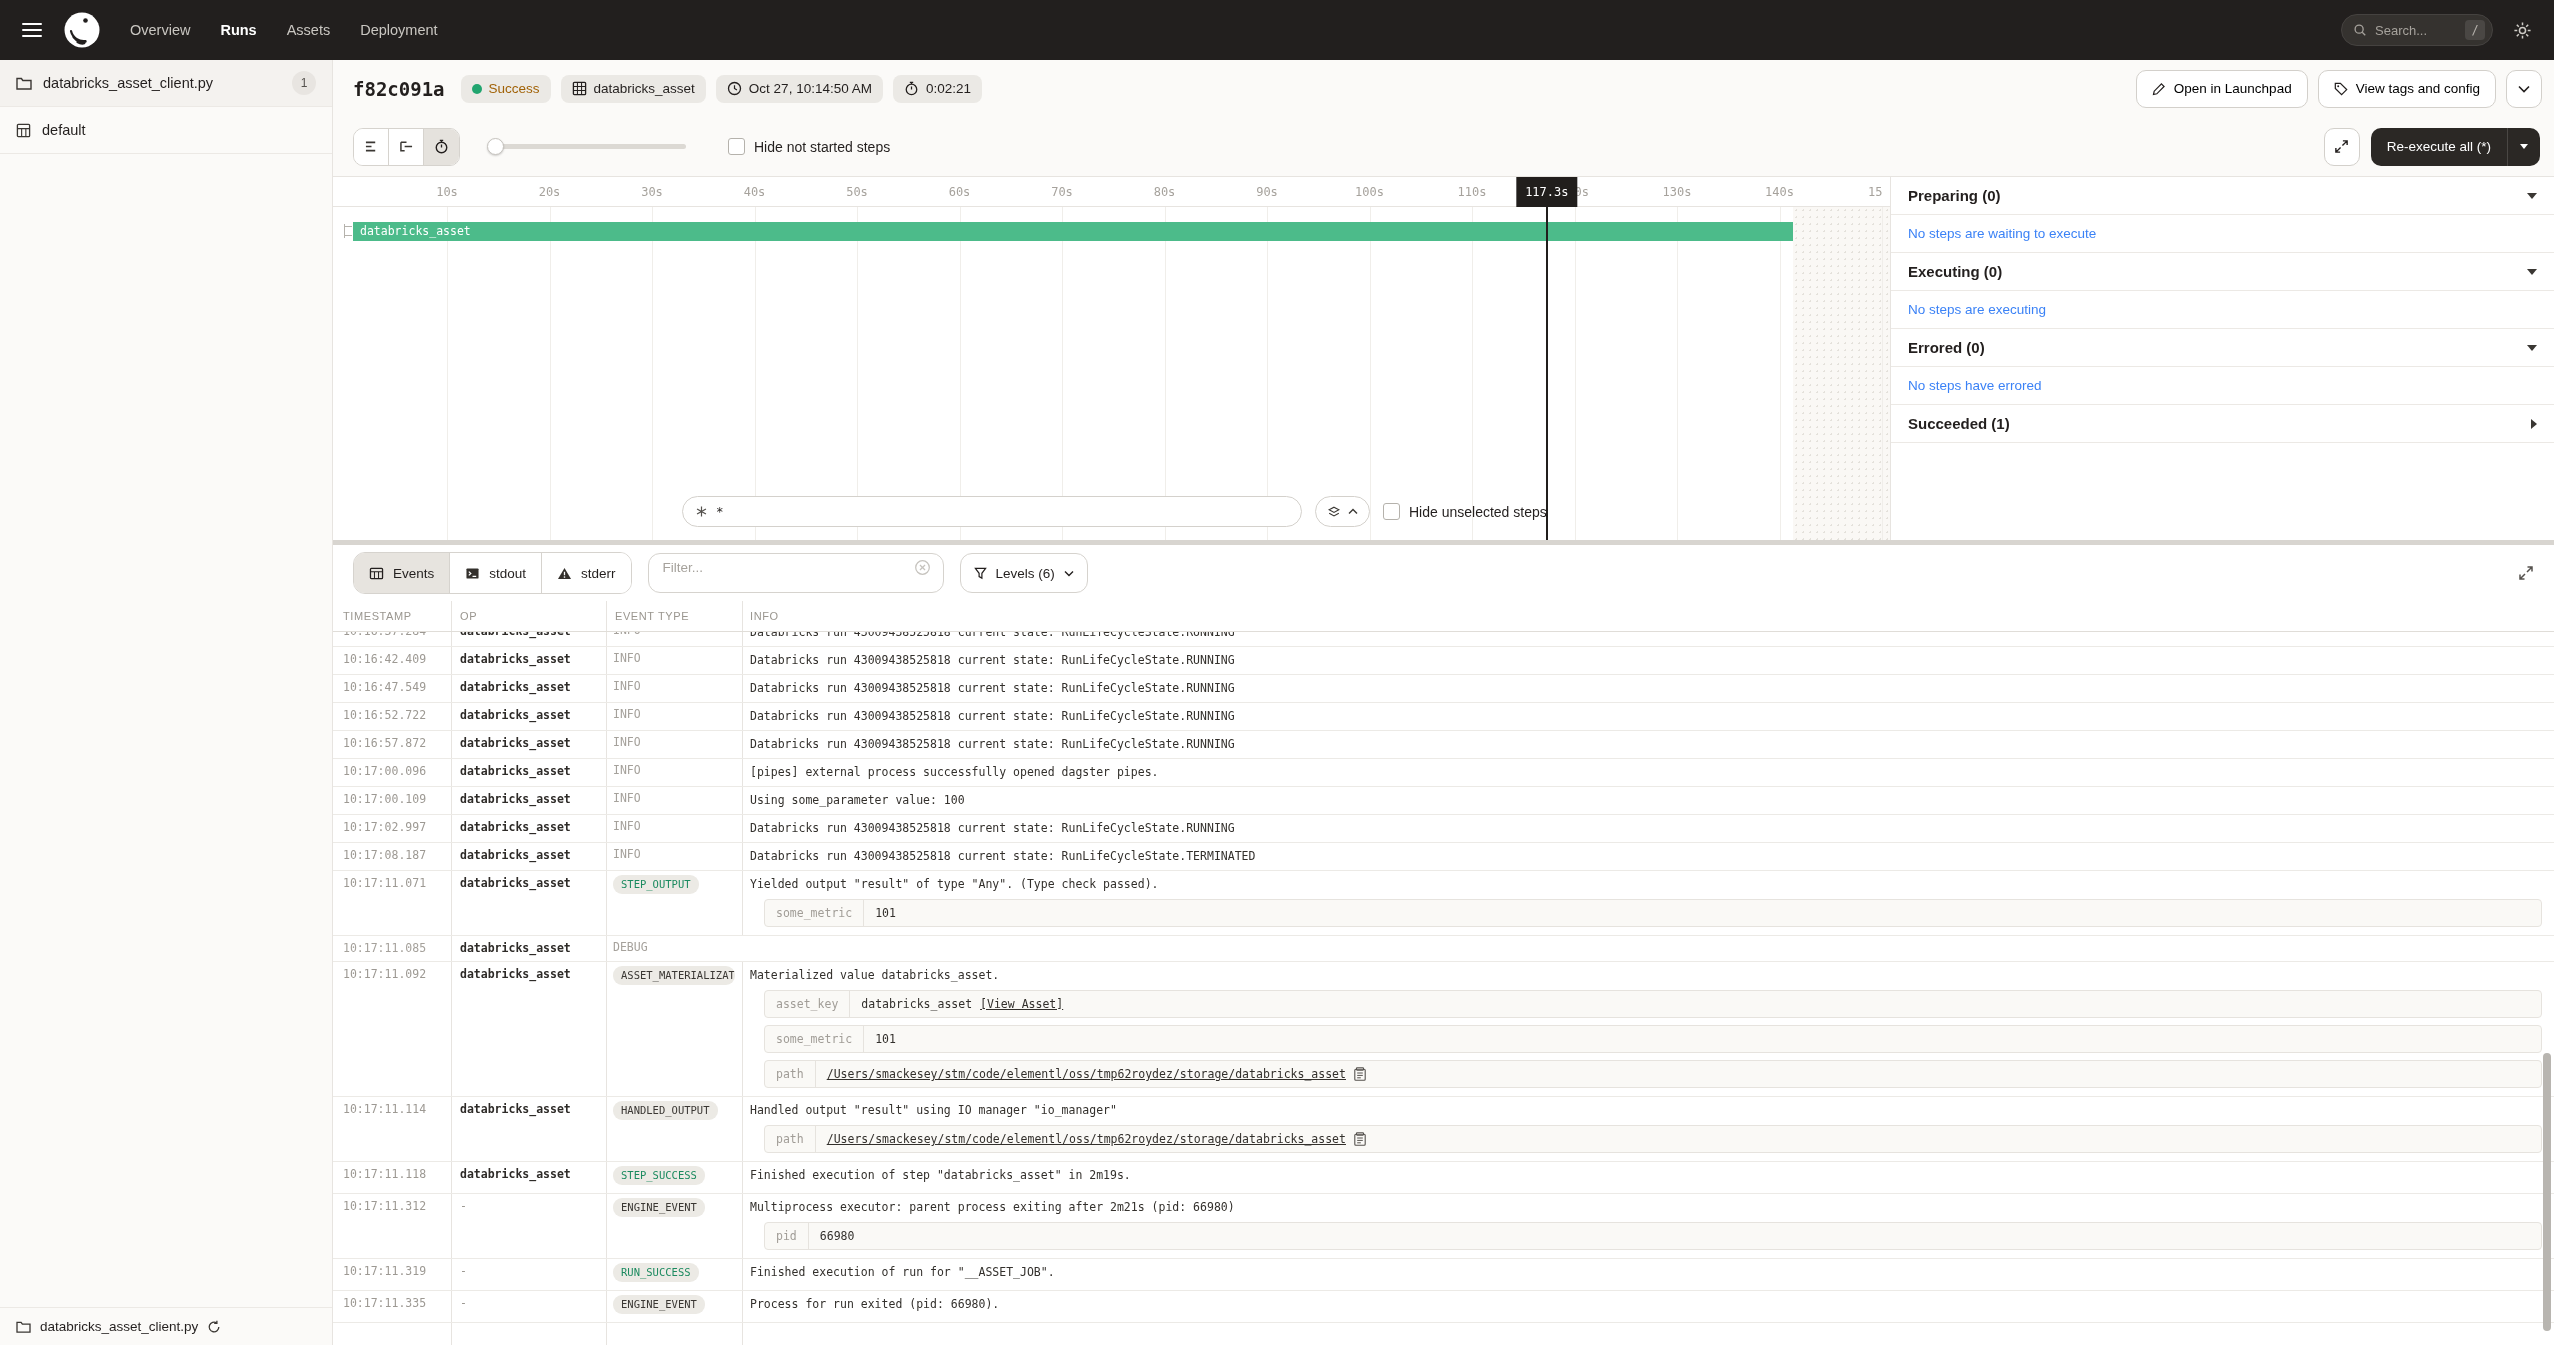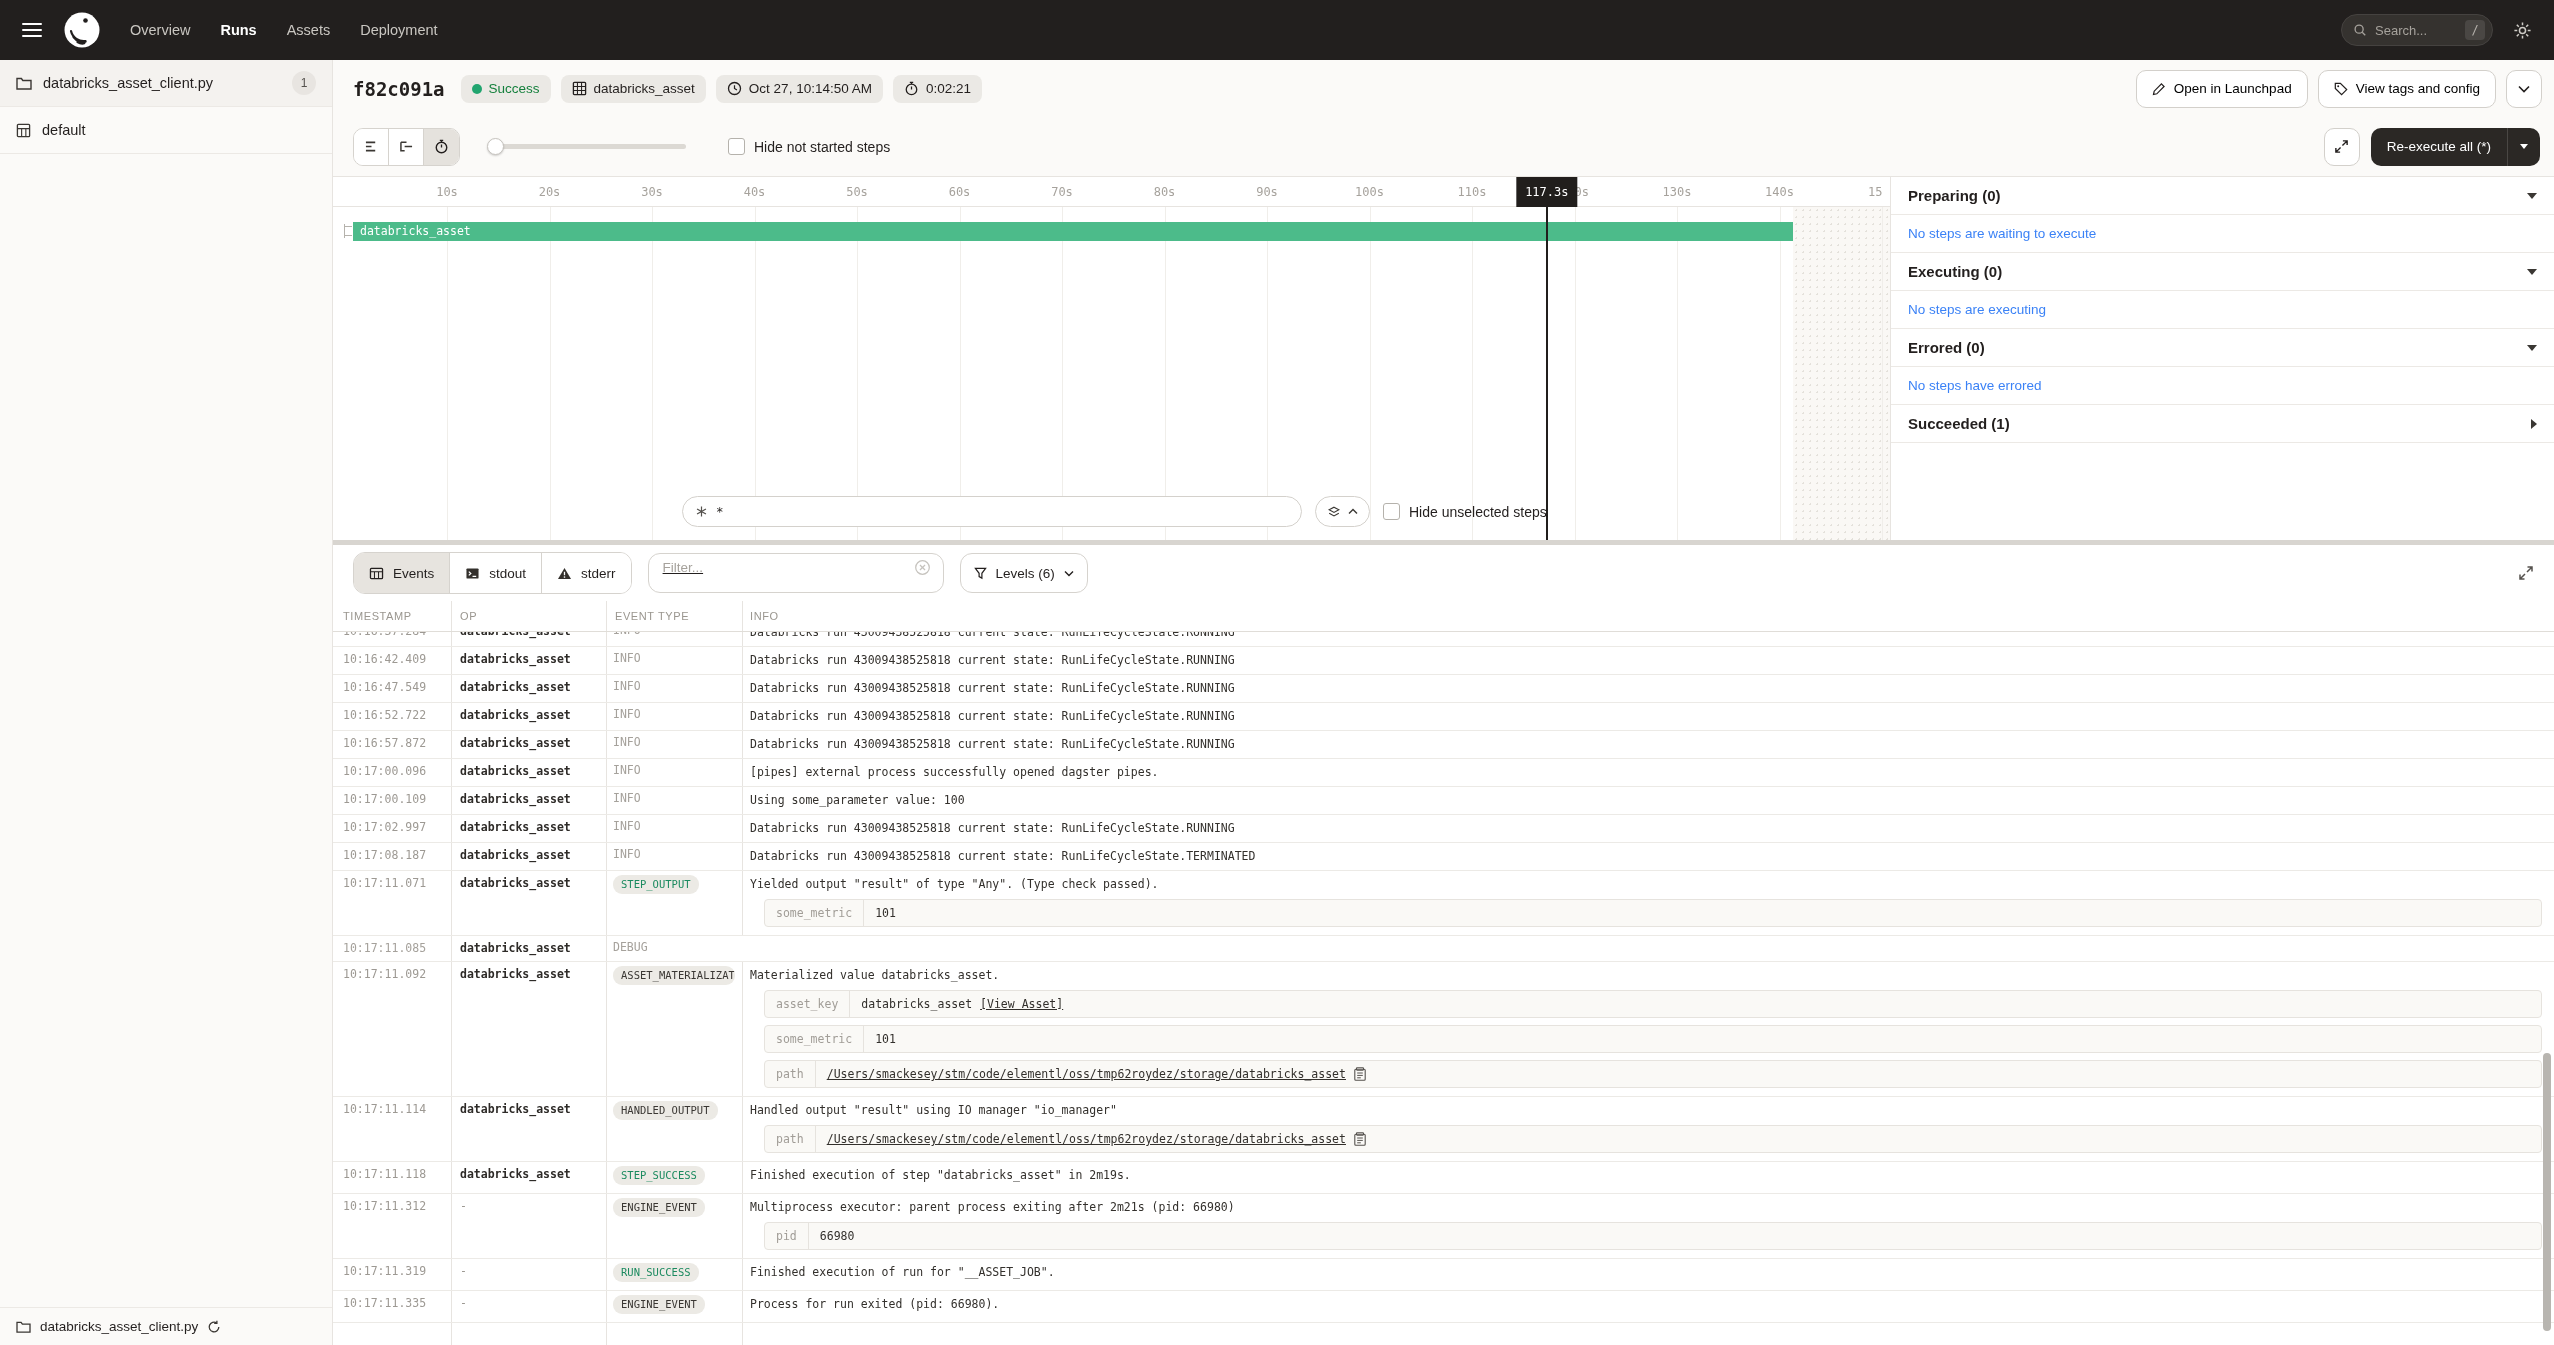--- a/index.html
+++ b/index.html
@@ -29,21 +29,21 @@
   .side-footer { position:absolute; left:0; right:0; bottom:0; height:38px; border-top:1px solid #ECE9E5; display:flex; align-items:center; gap:9px; padding:0 16px; font-size:13.5px; background:#FBFAF8; }
 
   
   .main { position:absolute; left:333px; top:60px; right:0; bottom:0; display:flex; flex-direction:column; }
 
   .run-header { height:57px; background:#FBFAF8; display:flex; align-items:center; padding:0 12px 0 20px; flex:none; }
   .run-id { font-family:"DejaVu Sans Mono", monospace; font-size:19px; font-weight:700; margin-right:16px; }
   .pills { display:flex; gap:10px; align-items:center; }
   .pill { display:flex; align-items:center; gap:7px; background:#EBE9E5; border-radius:8px; height:28px; padding:0 11px; font-size:13.5px; color:#231F1E; }
   .dot { width:10px; height:10px; border-radius:50%; background:#21A56F; }
-  .success-text { color:#15803d; }
+  .success-text { color:#a16207; }
   .hdr-actions { margin-left:auto; display:flex; gap:10px; align-items:center; }
   .btn { display:flex; align-items:center; gap:8px; height:38px; padding:0 15px; border:1px solid #D3D0CB; border-radius:10px; background:#fff; font-size:13.5px; cursor:pointer; }
   .btn.icon-only { width:36px; padding:0; justify-content:center; }
 
   .gantt-toolbar { height:60px; background:#FBFAF8; border-bottom:1px solid #E7E4E0; display:flex; align-items:center; padding:0 14px 0 20px; flex:none; }
   .seg { display:flex; border:1px solid #D6D3CE; border-radius:10px; overflow:hidden; background:#fff; }
   .seg-btn { width:35px; height:36px; display:flex; align-items:center; justify-content:center; border-right:1px solid #D6D3CE; cursor:pointer; background:#fff; }
   .seg-btn:last-child { border-right:none; }
   .seg-btn.active { background:#E5E2DD; }
   .slider-track { width:196px; height:5px; background:#DCD9D4; border-radius:3px; position:relative; margin-left:30px; }
@@ -82,21 +82,21 @@
 
   .splitter { height:5px; background:#D8D5D0; flex:none; cursor:row-resize; }
 
   
   .log { flex:1; display:flex; flex-direction:column; position:relative; overflow:hidden; background:#fff; }
   .log-toolbar { height:56px; display:flex; align-items:center; gap:16px; padding:0 20px; flex:none; }
   .tabgroup { display:flex; border:1px solid #D6D3CE; border-radius:12px; overflow:hidden; }
   .tab { display:flex; align-items:center; gap:9px; padding:0 15px; height:40px; font-size:13.5px; border-right:1px solid #D6D3CE; background:#fff; cursor:pointer; }
   .tab:last-child { border-right:none; }
   .tab.active { background:#E7E4DF; }
-  .filter-input { width:296px; height:40px; border:1px solid #D6D3CE; border-radius:12px; display:flex; align-items:center; padding:0 12px 12px 14px; gap:0;text-decoration:underline; }
+  .filter-input { width:296px; height:40px; border:1px solid #D6D3CE; border-radius:12px; display:flex; align-items:center; padding:0 12px 12px 14px; gap:0; }
   .filter-input .ph { font-size:13.5px; color:#A6A29C; flex:1; }
   .levels-btn { height:40px; border:1px solid #D6D3CE; border-radius:12px; background:#fff; display:flex; align-items:center; gap:9px; padding:0 13px; font-size:13.5px; cursor:pointer; }
   .log-expand { margin-left:auto; cursor:pointer; }
 
   .grid4 { display:grid; grid-template-columns:119px 155px 136px 1fr; }
   .log-head { height:31px; border-bottom:1px solid #E0DDD8; flex:none; align-items:center; color:#9A968F; font-size:11px; letter-spacing:.6px; }
   .log-head > div { height:100%; display:flex; align-items:center; border-right:1px solid #E7E4E0; padding-left:10px; }
   .log-head > div:last-child { border-right:none; padding-left:7px; }
   .log-head > div:nth-child(2), .log-head > div:nth-child(3) { padding-left:8px; }
 

